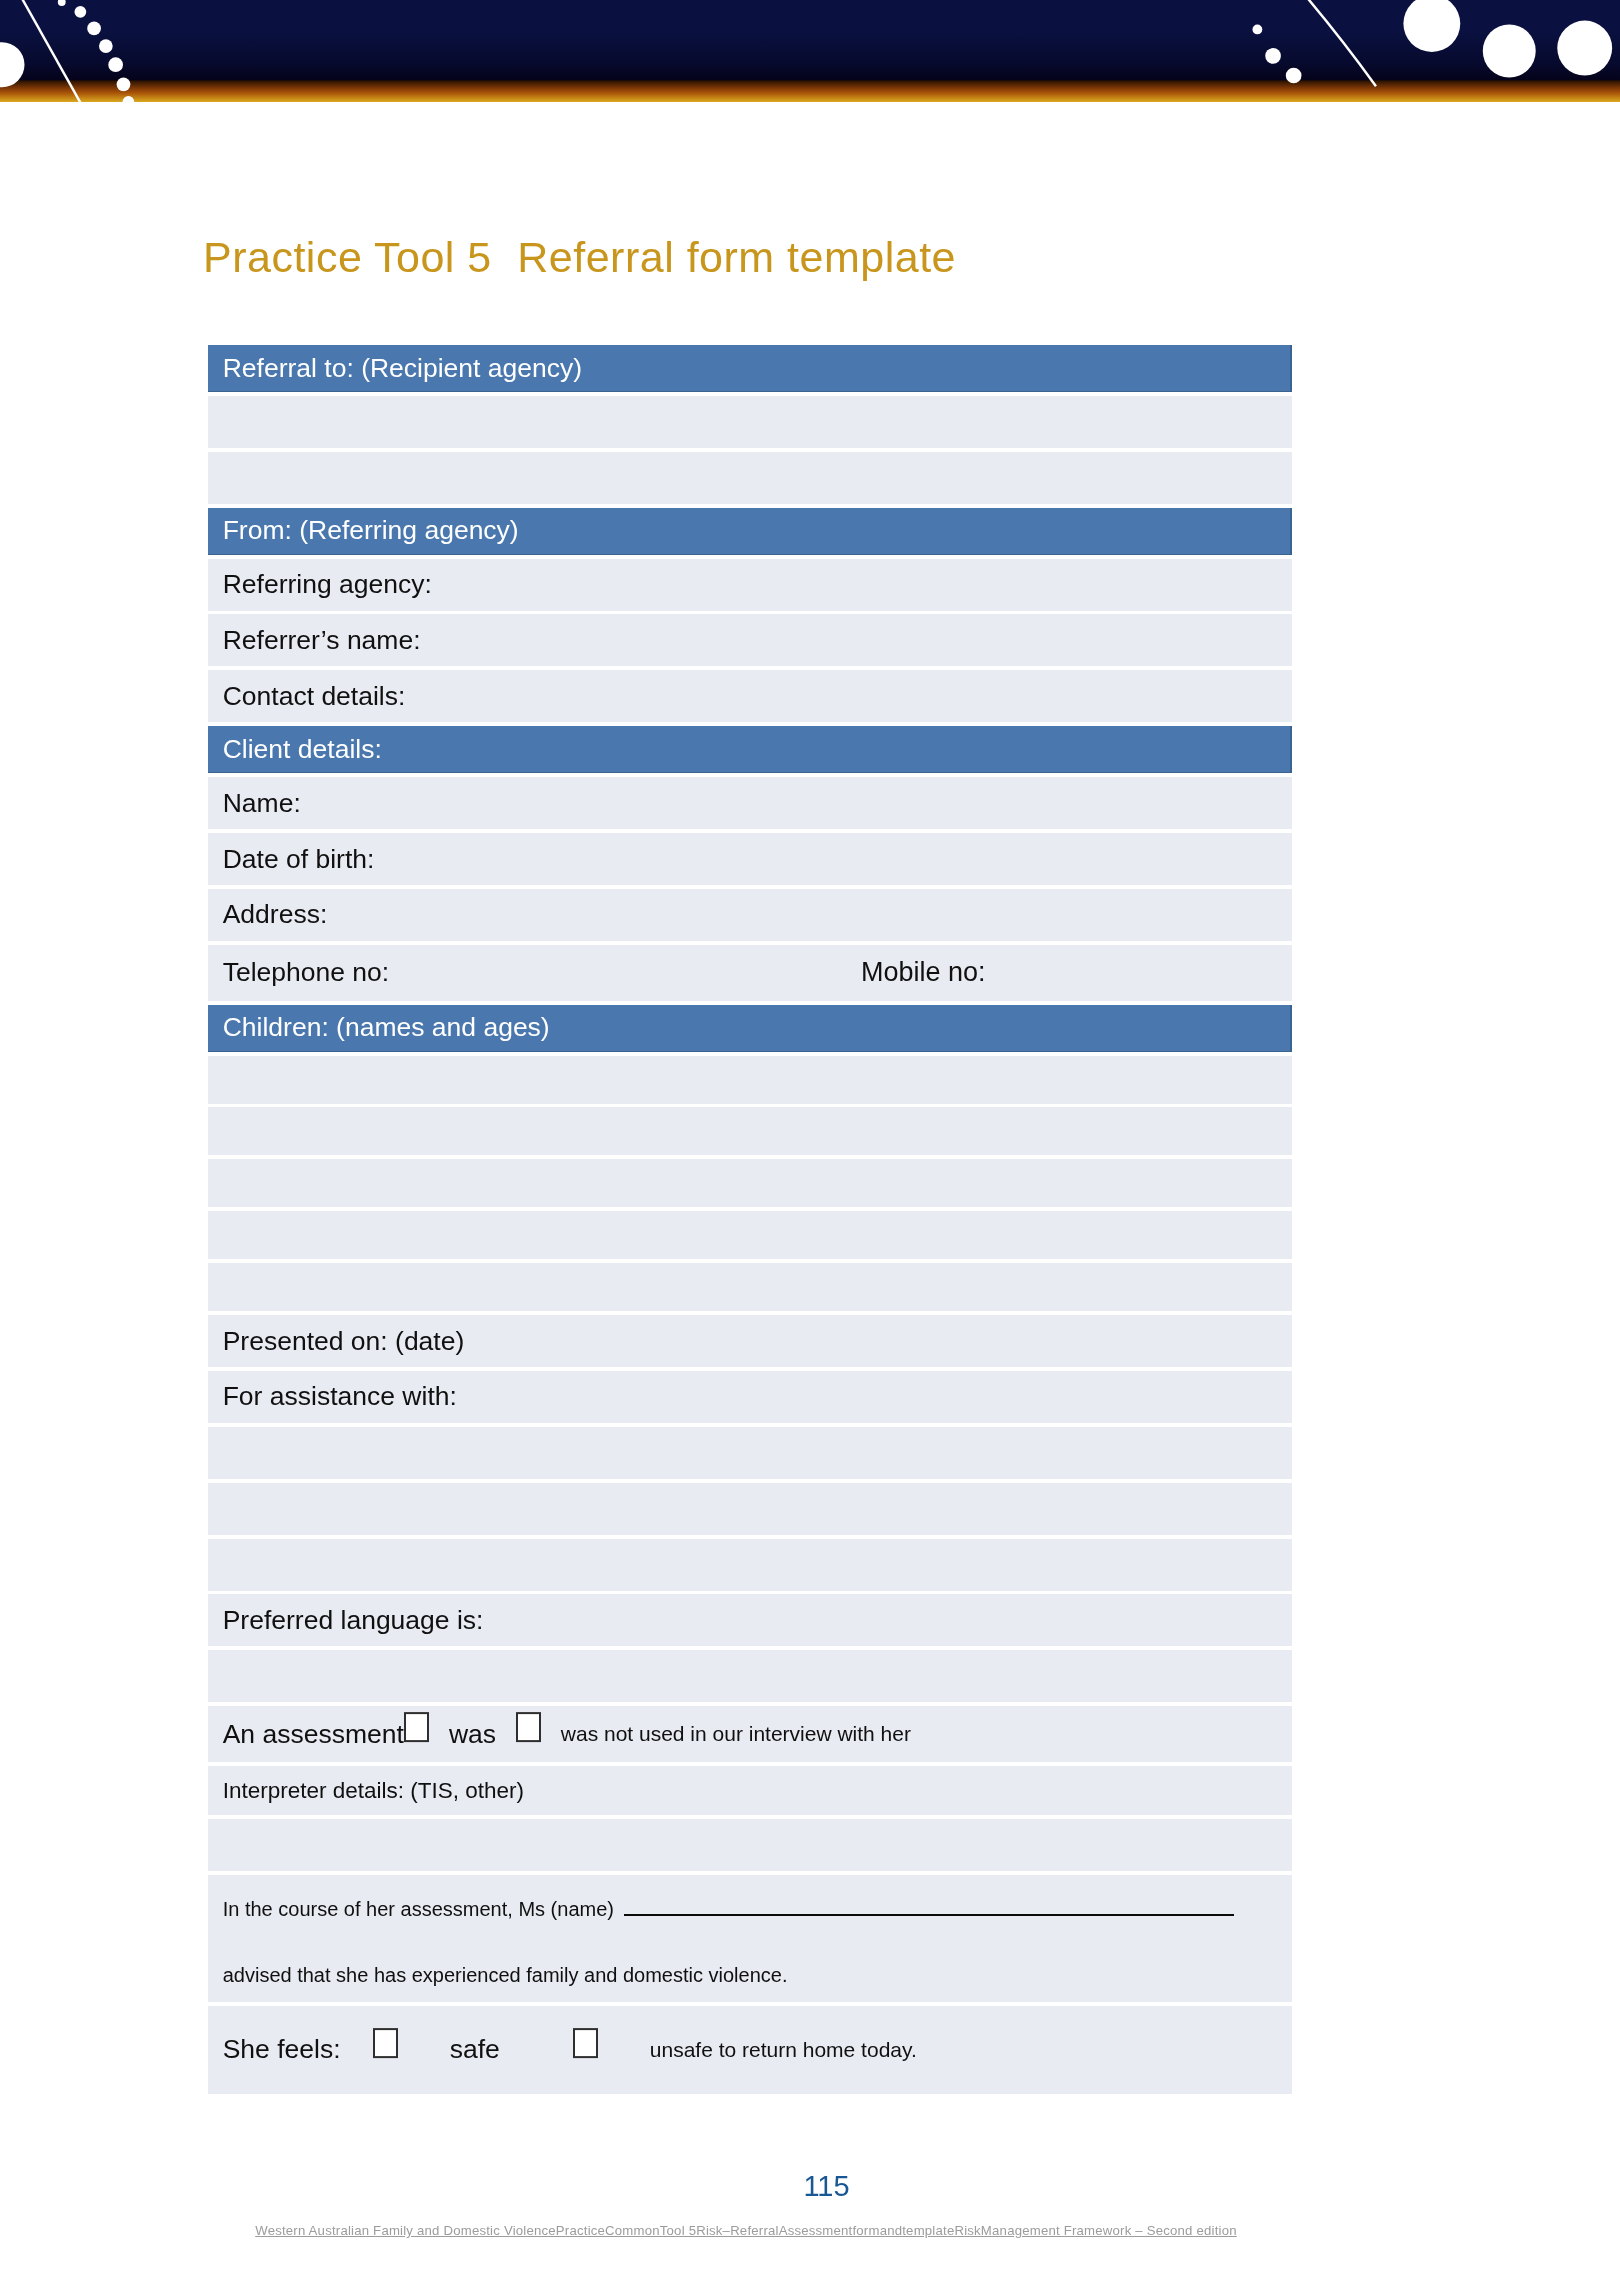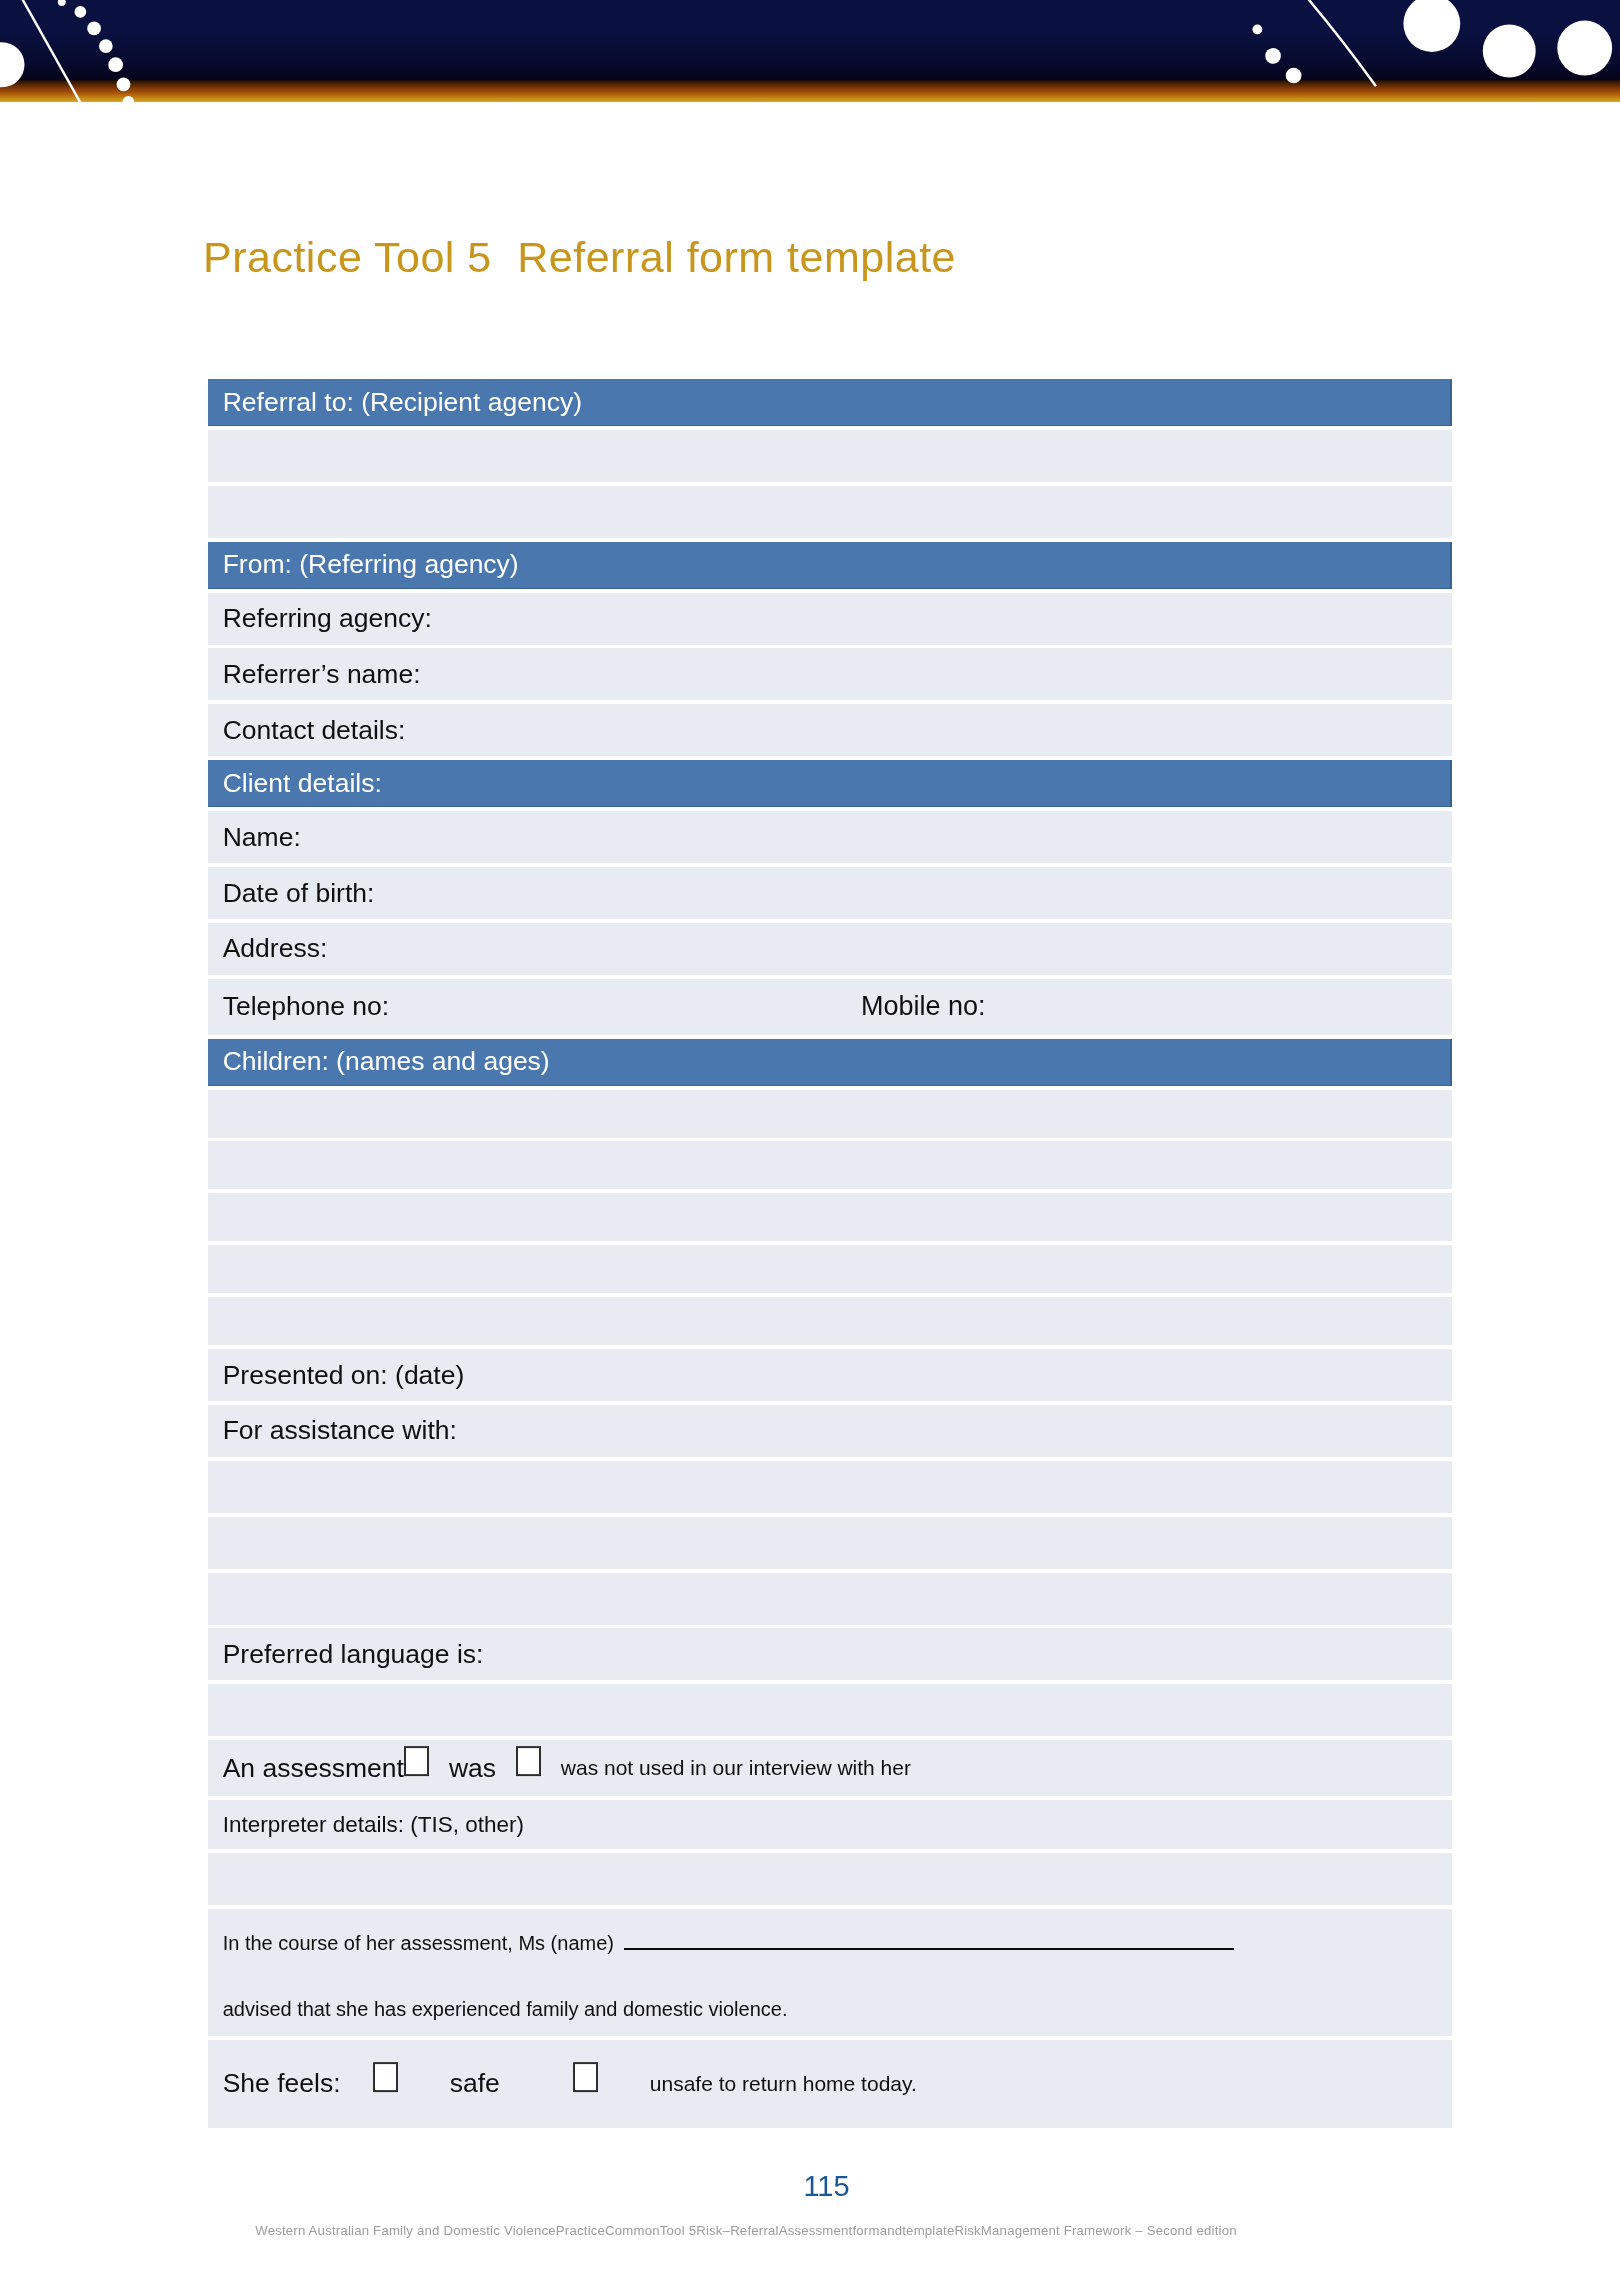--- a/index.html
+++ b/index.html
@@ -25,22 +25,22 @@
   .banner svg{position:absolute;top:0;left:0;}
   
   .title{
     position:absolute;left:203px;top:233px;margin:0;
     font-size:43px;font-weight:400;letter-spacing:0.5px;
     color:var(--title-gold);white-space:nowrap;
   }
   .title .t2{margin-left:25.5px;}
   
   .form-table{
-    position:absolute;left:208px;top:345px;width:1244px;
-    display:flex;flex-direction:column;gap:3.9px;margin-top:34px;
+    position:absolute;left:208px;top:345px;width:1084px;
+    display:flex;flex-direction:column;gap:3.9px;
   }
   .row{
     background:var(--row-fill);height:52px;position:relative;
     display:flex;align-items:center;padding-left:14.7px;
     font-size:26.5px;color:#101010;
   }
   .row.header{
     background:var(--header-blue);color:#ffffff;height:47px;
     border-right:2px solid #3A648F;border-bottom:1px solid #3A648F;
   }
@@ -69,21 +69,21 @@
     vertical-align:baseline;
   }
   .assessment .line2{margin-top:43px;}
   
   .page-number{
     position:absolute;top:2170px;left:0;width:1620px;
     text-align:center;font-size:29px;color:var(--pagenum-blue);padding-left:33px;
   }
   .footer-text{
     position:absolute;top:2223px;left:0;width:1492px;
-    text-align:center;font-size:13.2px;color:#9C9C9C;letter-spacing:0.2px;
+    text-align:center;font-size:13.2px;color:#9C9C9C;letter-spacing:0.2px;text-decoration:underline;
   }
 </style>
 </head>
 <body>
 
 <div class="page">
 
   <header class="banner">
     <svg width="1620" height="102" viewBox="0 0 1653 104">
 

